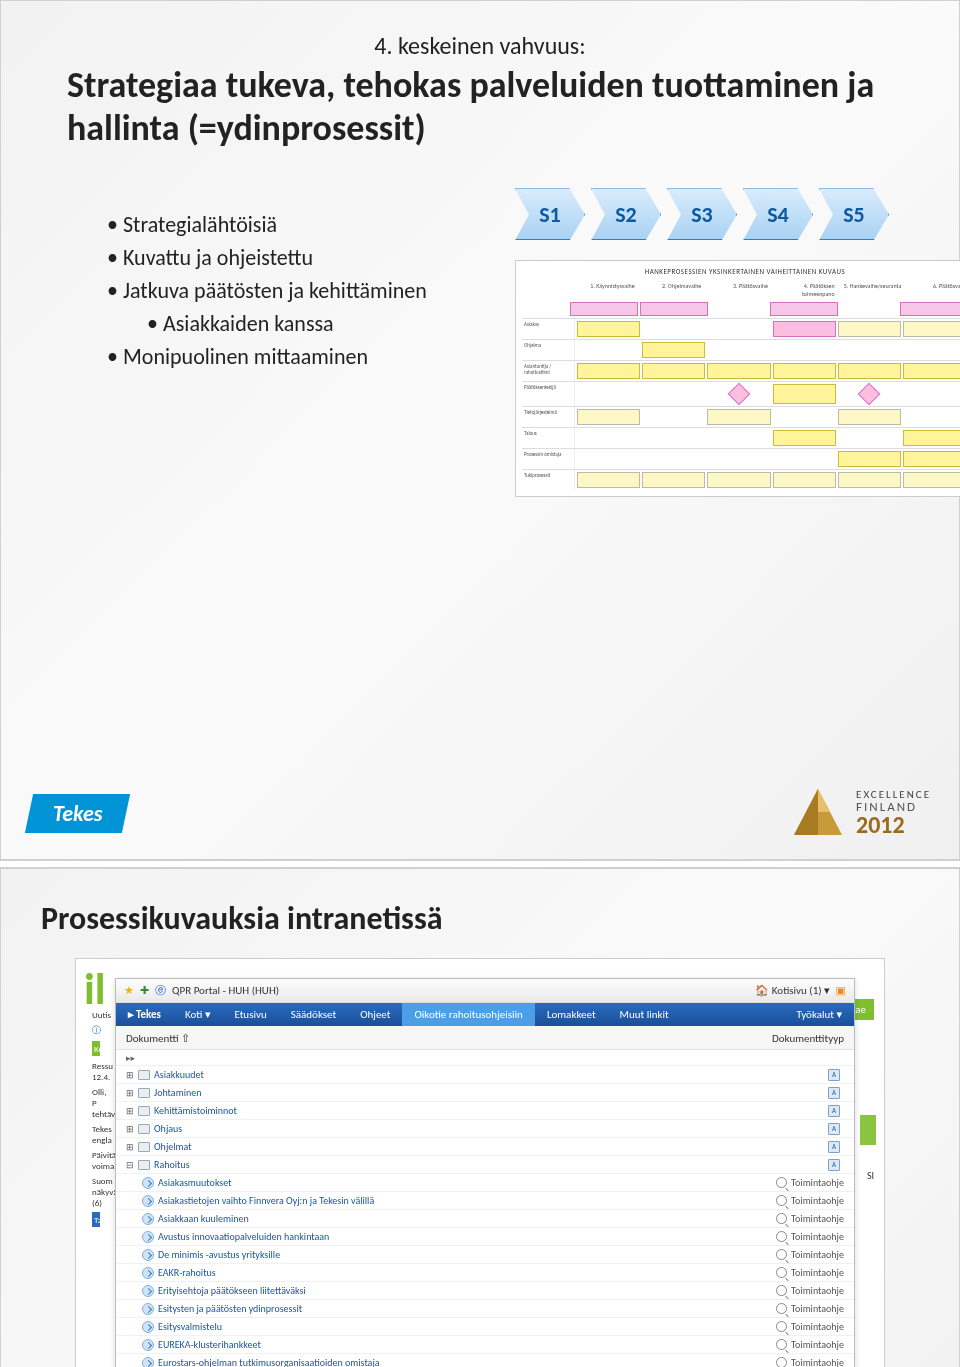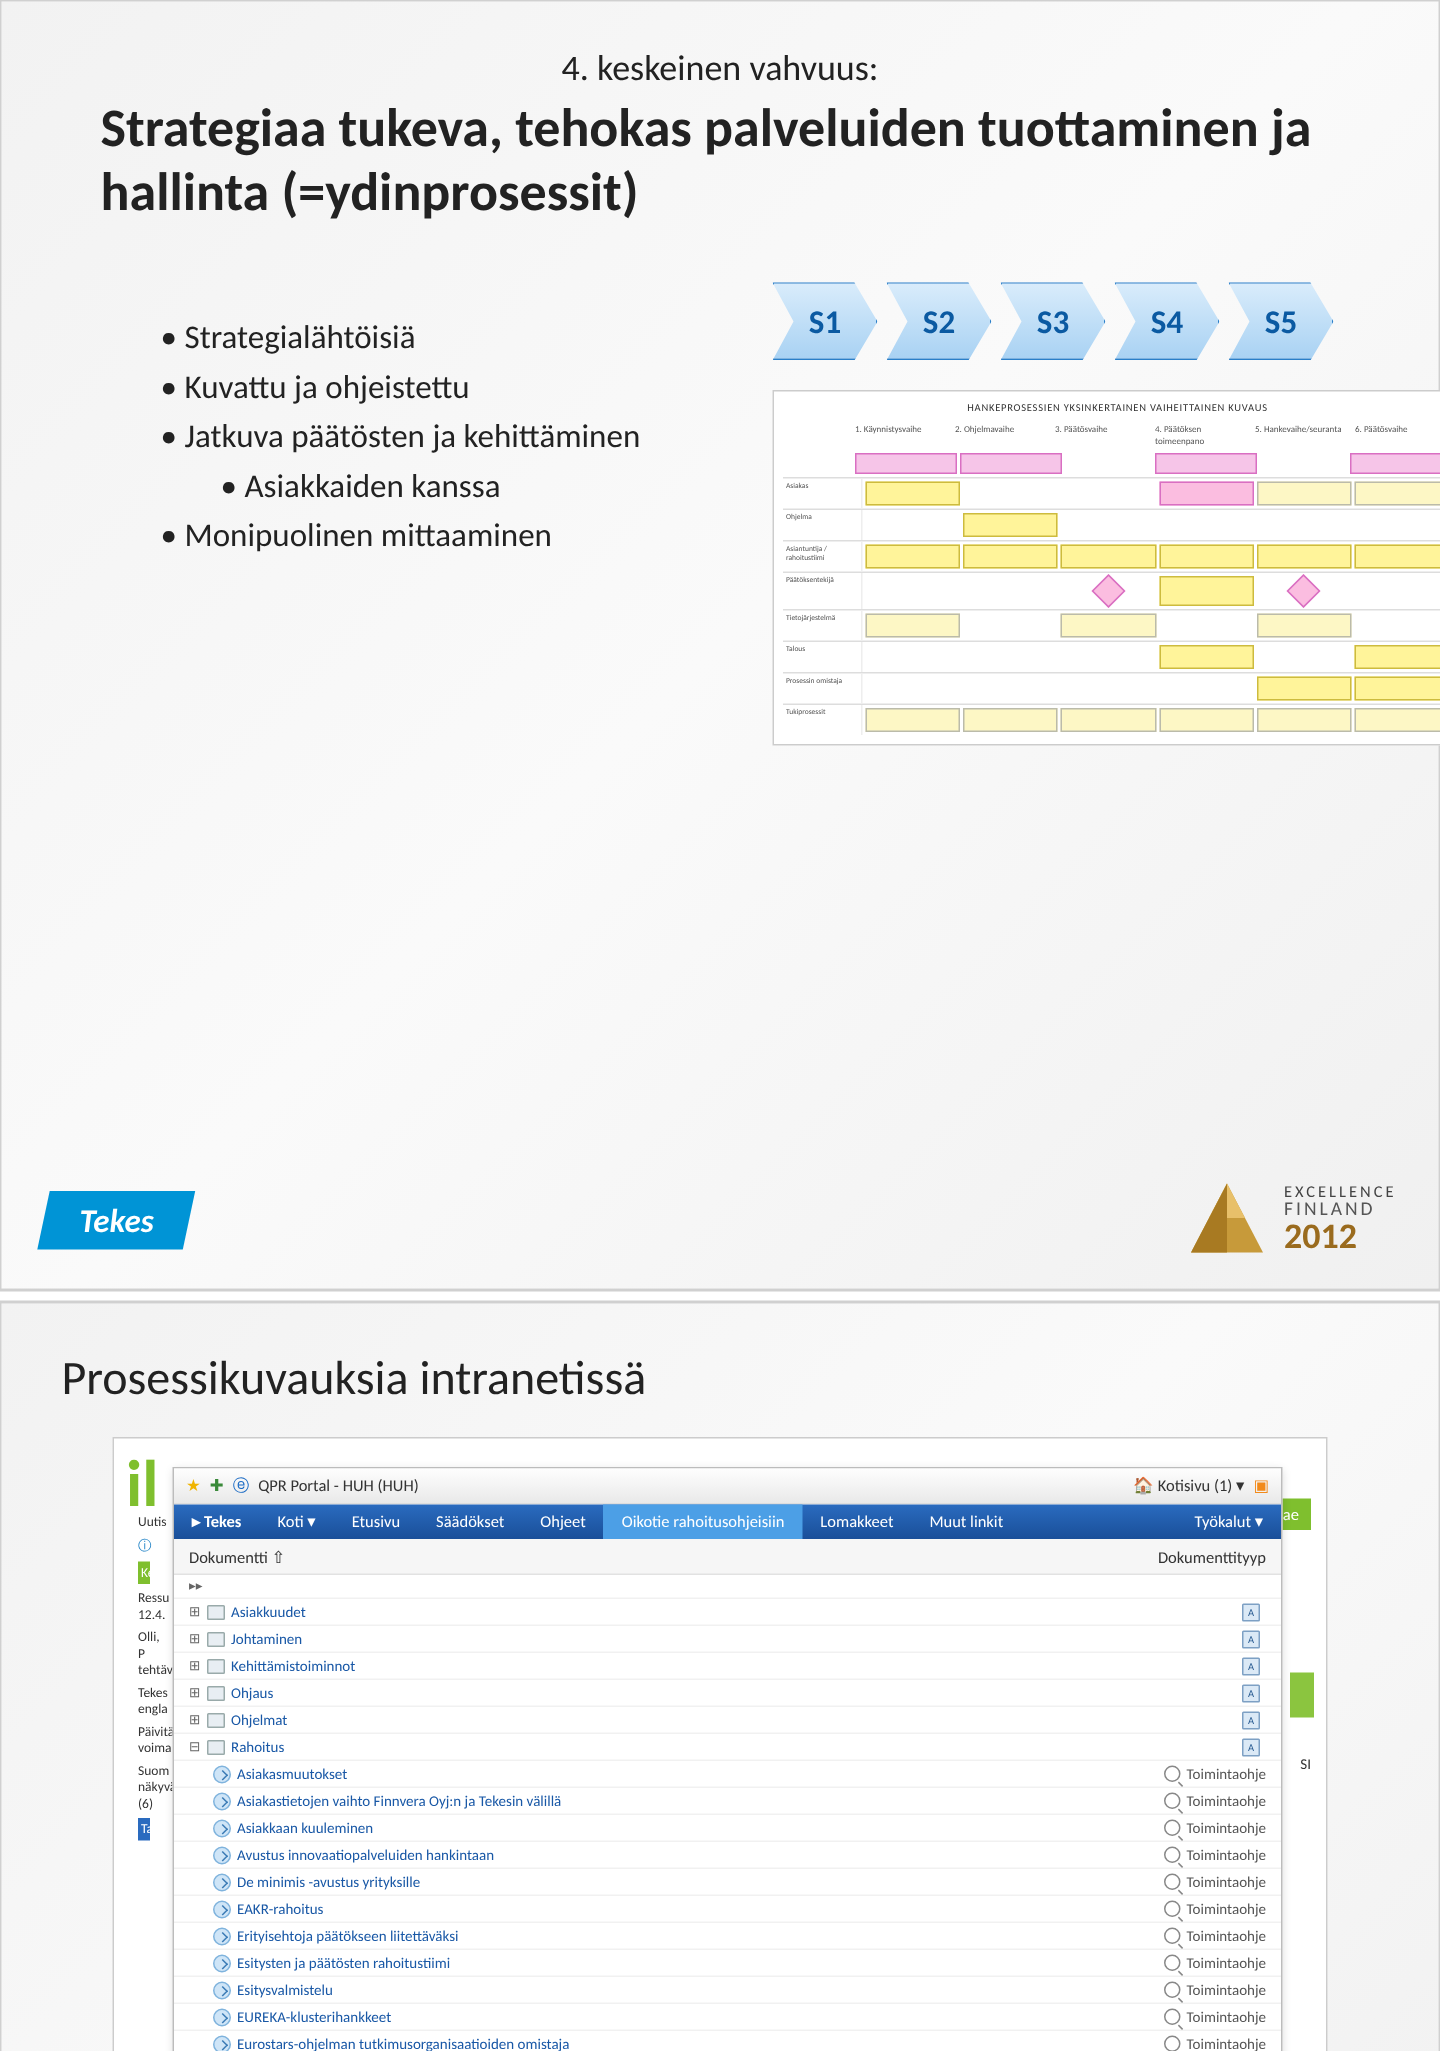--- a/index.html
+++ b/index.html
@@ -16,41 +16,41 @@
   .bullets{flex:0 0 390px;font-size:22px;line-height:1.5}
   .bullets li{list-style:none;position:relative;padding-left:16px}
   .bullets li::before{content:"•";position:absolute;left:0;top:0}
   .bullets li.ind{margin-left:40px}
   .right{flex:1}
   .arrows{display:flex;gap:6px;margin-bottom:20px;margin-top:2px}
   .arrow{position:relative;width:70px;height:52px;background:linear-gradient(#d9ecfb,#a9d2f3);border:1px solid #2a7fc9;color:#0b5aa2;font-weight:600;font-size:22px;display:flex;align-items:center;justify-content:center;box-sizing:border-box;clip-path:polygon(0 0,78% 0,100% 50%,78% 100%,0 100%,20% 50%)}
   .processdiag{border:1px solid #ccc;background:#fff;padding:6px;box-sizing:border-box;width:460px}
   .pd-title{text-align:center;font-size:7px;color:#333;letter-spacing:.5px;margin-bottom:4px}
   .pd-phasebar{display:flex;gap:2px;margin-bottom:2px;padding-left:48px}
-  .pd-phase{flex:1;font-size:6px;text-align:left;padding:2px 0;color:#555}
+  .pd-phase{flex:1;font-size:6px;text-align:right;padding:2px 0;color:#555}
   .pd-pinkbox{background:#f6c5e8;border:1px solid #d96fc2;font-size:6px;padding:2px 4px}
   .pd-swim{display:flex;border-top:1px solid #ddd}
   .pd-lane{width:48px;font-size:5px;color:#555;padding:2px 2px;border-right:1px solid #eee}
   .pd-cells{flex:1;display:grid;grid-template-columns:repeat(6,1fr);gap:2px;padding:2px}
   .pd-box{font-size:5px;padding:2px;border:1px solid #bba;background:#fdf7c5;color:#333;min-height:10px}
   .pd-box.yel{background:#fff49a;border-color:#cdbb3e}
   .pd-box.pink{background:#fbbde0;border-color:#d96fc2}
   .pd-diamond{width:14px;height:14px;transform:rotate(45deg);border:1px solid #d96fc2;background:#fbbde0;margin:2px auto}
   .logo-bar{position:absolute;left:0;right:0;bottom:18px;display:flex;justify-content:space-between;align-items:center;padding:0 28px}
   .tekes{background:#0094d6;color:#fff;font-weight:700;font-style:italic;font-size:22px;padding:6px 24px;transform:skewX(-12deg)}
   .tekes span{display:inline-block;transform:skewX(12deg)}
   .excellence{display:flex;align-items:center;gap:10px}
   .pyramid svg{display:block}
   .exc-text{line-height:1}
   .exc-top{font-size:11px;letter-spacing:2px;color:#444}
   .exc-mid{font-size:13px;letter-spacing:2px;color:#555}
   .exc-year{font-size:24px;font-weight:600;color:#9a6b1e}
   
   .s2{height:680px;padding:30px 40px 0 40px}
-  .s2 .title2{font-size:32px;margin:0 0 20px 0;font-weight:400}
+  .s2 .title2{font-size:32px;margin:0 0 20px 0;font-weight:700}
   .intranet-stack{position:relative;width:810px;margin:0 auto}
   .intra-bg{position:absolute;top:0;left:0;width:810px;height:420px;background:#fff;border:1px solid #ccc;box-sizing:border-box;padding:8px}
   .bg-side{position:absolute;left:0;top:36px;bottom:0;width:40px;font-size:9px;color:#333;padding-top:10px}
   .bg-side .sideitem{margin:4px 16px}
   .bg-logo{font-size:44px;font-weight:700;color:#7fbf2e;line-height:1}
   .bg-right-green{position:absolute;right:8px;top:156px;width:16px;height:30px;background:#8bc53f}
   .bg-hae{position:absolute;right:10px;top:40px;background:#7fbf2e;color:#fff;font-size:11px;padding:4px 8px}
   .qpr{position:absolute;top:20px;left:40px;width:738px;background:#fff;border:1px solid #bcbcbc;box-shadow:0 2px 6px rgba(0,0,0,.15)}
   .qpr-titlebar{display:flex;align-items:center;gap:6px;padding:4px 8px;font-size:11px;color:#333;background:linear-gradient(#fefefe,#e9e9e9);border-bottom:1px solid #ddd}
   .qpr-titlebar .star{color:#f0b400}
@@ -371,21 +371,21 @@
                 <span class="type">Toimintaohje</span>
               </div>
               <div class="tree-row indent1">
                 <span class="doc-icon"></span>
                 <span class="name">Erityisehtoja päätökseen liitettäväksi</span> 
                 <span class="mag-icon"></span>
                 <span class="type">Toimintaohje</span>
               </div>
               <div class="tree-row indent1">
                 <span class="doc-icon"></span>
-                <span class="name">Esitysten ja päätösten rahoitustiimi</span> 
+                <span class="name">Esitysten ja päätösten ydinprosessit</span> 
                 <span class="mag-icon"></span>
                 <span class="type">Toimintaohje</span>
               </div>
               <div class="tree-row indent1">
                 <span class="doc-icon"></span>
                 <span class="name">Esitysvalmistelu</span> 
                 <span class="mag-icon"></span>
                 <span class="type">Toimintaohje</span>
               </div>
               <div class="tree-row indent1">

